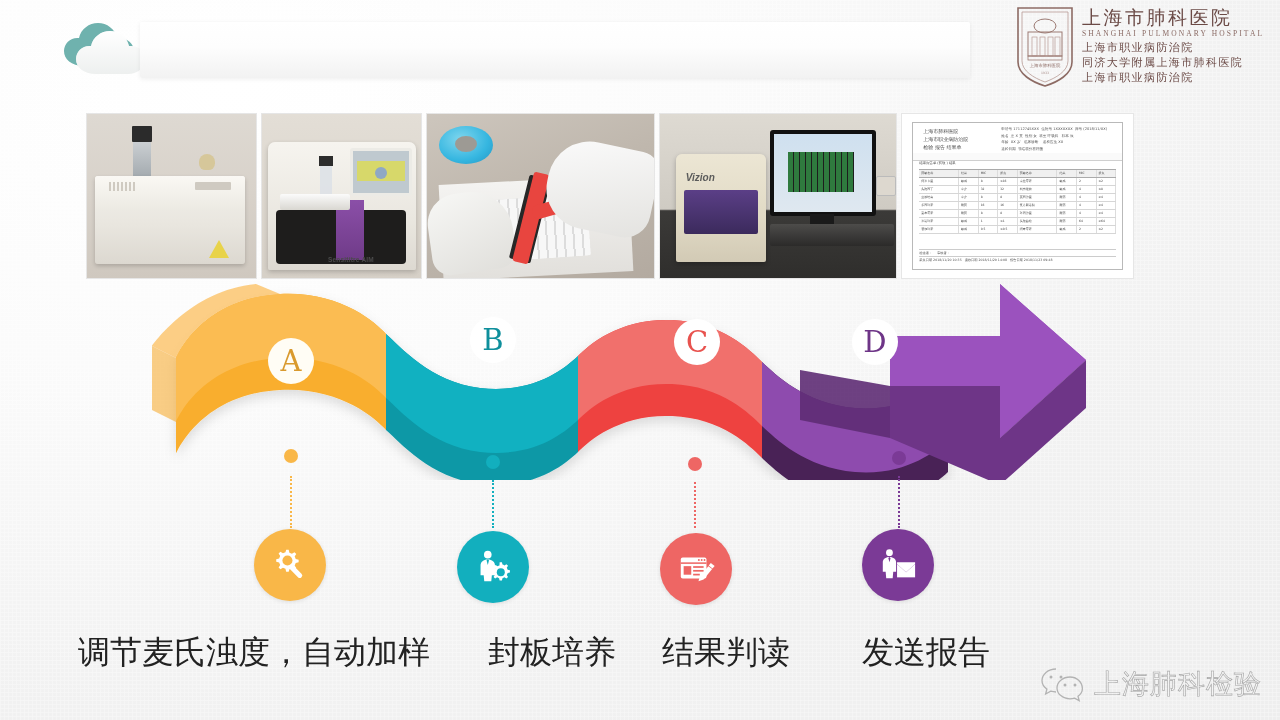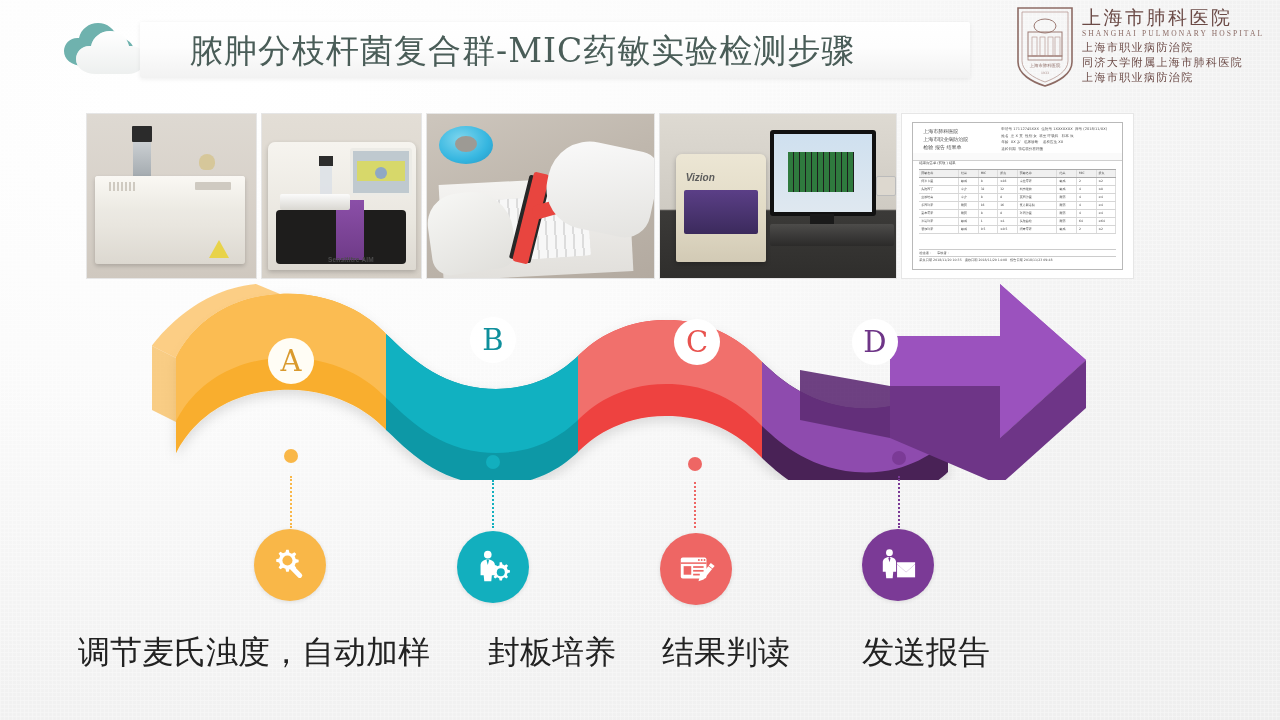--- a/index.html
+++ b/index.html
@@ -176,21 +176,20 @@
         <defs>
           <linearGradient id="cg" x1="0" y1="0" x2="0" y2="1">
             <stop offset="0%" stop-color="#ffffff"></stop>
             <stop offset="100%" stop-color="#dfe3e2"></stop>
           </linearGradient>
         </defs>
       </svg>
     </div>
 
     <div class="title-plate"></div>
-    <div class="title-text">脓肿分枝杆菌复合群-MIC药敏实验检测步骤</div>
 
     <div class="logo">
       <div class="logo-crest">
         <svg viewBox="0 0 62 84" width="62" height="84">
           <path d="M4 4 H58 V58 C58 70 44 78 31 82 C18 78 4 70 4 58 Z" fill="none" stroke="#8d6b64" stroke-width="1.6"></path>
           <path d="M8 8 H54 V57 C54 67 42 74 31 78 C20 74 8 67 8 57 Z" fill="none" stroke="#b79a94" stroke-width="0.8"></path>
           <ellipse cx="31" cy="22" rx="11" ry="7" fill="none" stroke="#9c7a73" stroke-width="1"></ellipse>
           <rect x="14" y="28" width="34" height="24" fill="none" stroke="#9c7a73" stroke-width="1"></rect>
           <rect x="18" y="33" width="5" height="19" fill="none" stroke="#b79a94" stroke-width="0.7"></rect>
           <rect x="26" y="33" width="5" height="19" fill="none" stroke="#b79a94" stroke-width="0.7"></rect>
@@ -508,14 +507,27 @@
         <path d="M19 19 L28.5 27.5 L38 19 L38 17 L19 17 Z"></path>
       </g>
     </svg>
   </div>
 
   <div class="caption" style="left:78px;">调节麦氏浊度，自动加样</div>
   <div class="caption" style="left:488px;">封板培养</div>
   <div class="caption" style="left:662px;">结果判读</div>
   <div class="caption" style="left:862px;">发送报告</div>
 
+  <div class="watermark">
+    <svg viewBox="0 0 46 36" width="46" height="36">
+      <g fill="none" stroke="#8d8d8d" stroke-width="1.3">
+        <path d="M16 3 C8 3 2 8.4 2 14.6 c0 3.4 1.9 6.5 4.9 8.5 L5.6 28 l5.1-2.8 a18 18 0 0 0 5.3 0.8"></path>
+        <path d="M30 11 c-7.2 0-13 4.9-13 10.9 0 6 5.8 10.9 13 10.9 a16 16 0 0 0 4.6-0.7 l4.6 2.5 -1.2-4.3 c2.7-1.9 4.4-4.7 4.4-7.7 C42.2 15.9 36.6 11 30 11 Z"></path>
+      </g>
+      <circle cx="11" cy="11" r="1.5" fill="#8d8d8d"></circle>
+      <circle cx="21" cy="11" r="1.5" fill="#8d8d8d"></circle>
+      <circle cx="25" cy="19" r="1.5" fill="#8d8d8d"></circle>
+      <circle cx="35" cy="19" r="1.5" fill="#8d8d8d"></circle>
+    </svg>
+    <span class="wm-text">上海肺科检验</span>
+  </div>
 
 </div>
 
 </body></html>

